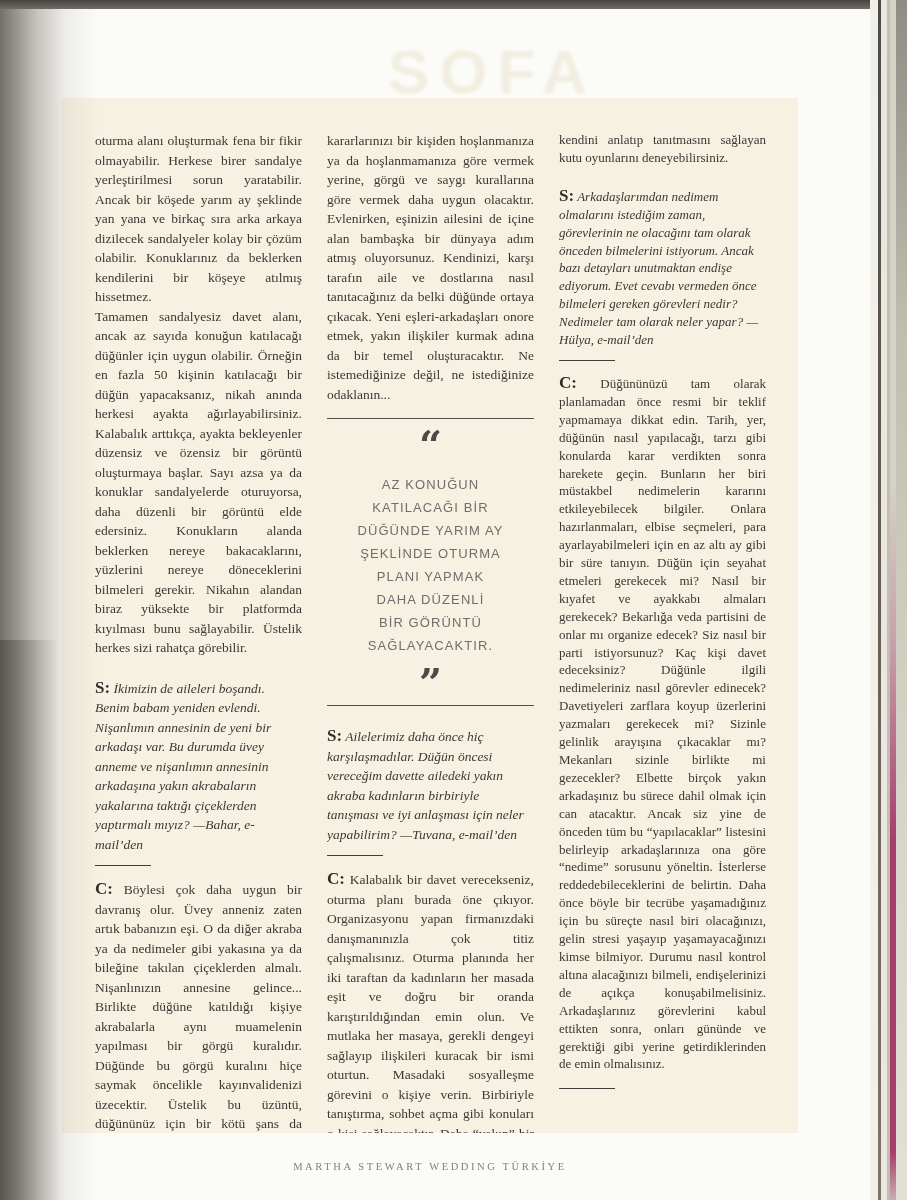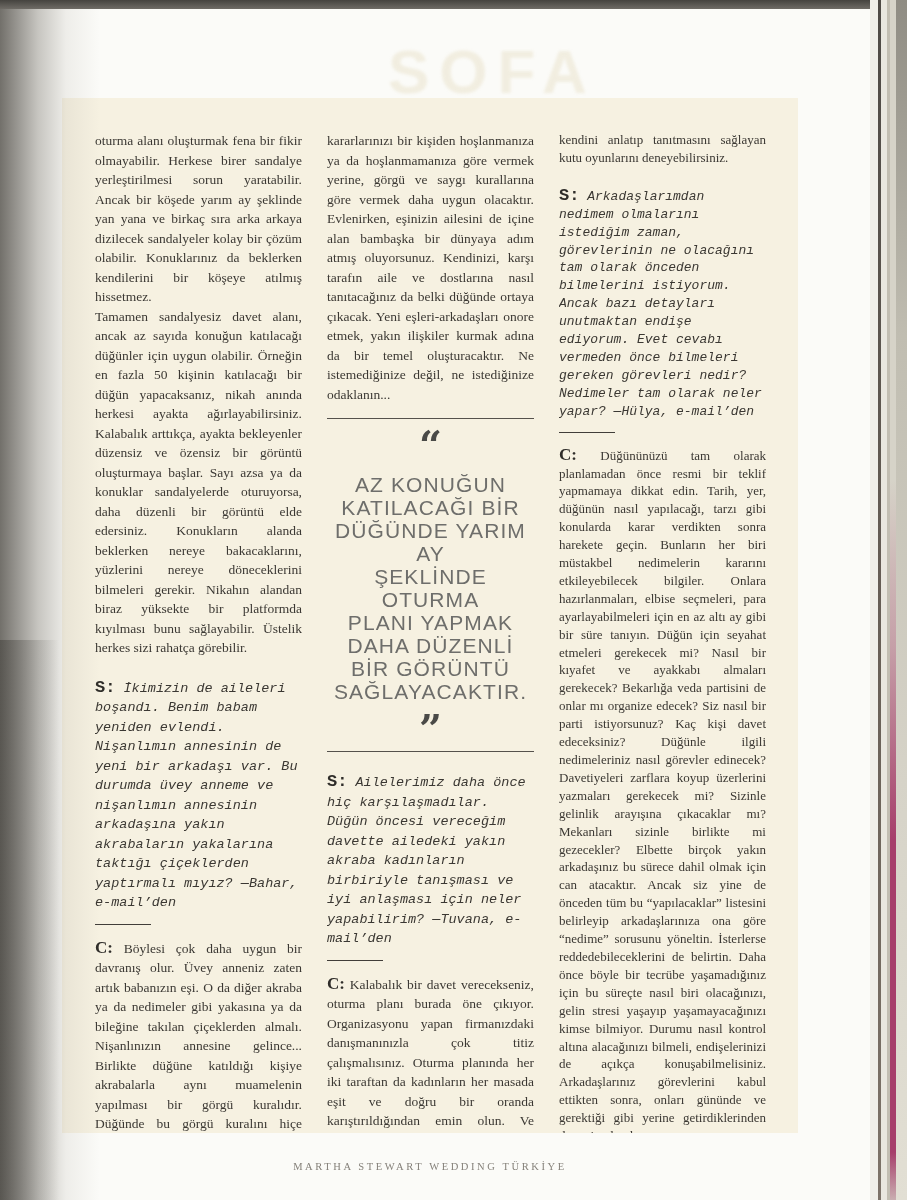--- a/index.html
+++ b/index.html
@@ -37,35 +37,35 @@
     font-size:62px; letter-spacing:10px; color:#eae3cd; opacity:.55;
     filter:blur(1.5px); }
 
   
   .paper { position:absolute; left:62px; top:98px; width:736px; height:1035px; z-index:2;
     background:#f6f1e1;
     display:flex; gap:25px; padding:33px 32px 0 33px; overflow:hidden; }
   .col { width:207px; overflow:hidden; }
 
   .p, .answer { font-size:13.5px; line-height:19.5px; color:#3b3833; text-align:justify; }
-  .q { font-size:13.5px; line-height:19.5px; color:#3b3833; font-style:italic; text-align:left;font-family:Liberation Mono, monospace; }
+  .q { font-size:13.5px; line-height:19.5px; color:#3b3833; font-style:italic; text-align:left; }
   .qa { margin-top:20px; }
   .qa-label { font-style:normal; font-weight:bold; font-size:17px; color:#2f2d29; }
   .rule { width:56px; border-top:1.6px solid #413e39; margin:11px 0 13px; }
   .rule.end { margin-top:15px; }
 
   .col3 .p, .col3 .q, .col3 .answer { font-size:13px; line-height:17.9px; }
 
   
   .pq { border-top:1.3px solid #55524c; border-bottom:1.3px solid #55524c;
     margin-top:14px; padding:16px 2px 12px; text-align:center; }
   .pq-mark { display:block; font-family:"DejaVu Serif", serif; font-weight:bold;
     font-size:40px; line-height:20px; color:#4a4a47; }
   .pq-text { font-family:"Liberation Sans", sans-serif; font-weight:500;
-    font-size:21px; line-height:23px; letter-spacing:1.1px; color:#6e6e6b;
+    font-size:13px; line-height:23px; letter-spacing:1.1px; color:#6e6e6b;
     white-space:pre-line; margin:18px 0 16px; }
 
   .footer { position:absolute; left:62px; top:1161px; width:736px; z-index:3;
     text-align:center; font-family:Liberation Serif, serif;
     font-size:10.5px; letter-spacing:2.6px; color:#85817a; }
 </style>
 </head>
 <body>
 
 <div class="scan-top"></div>

